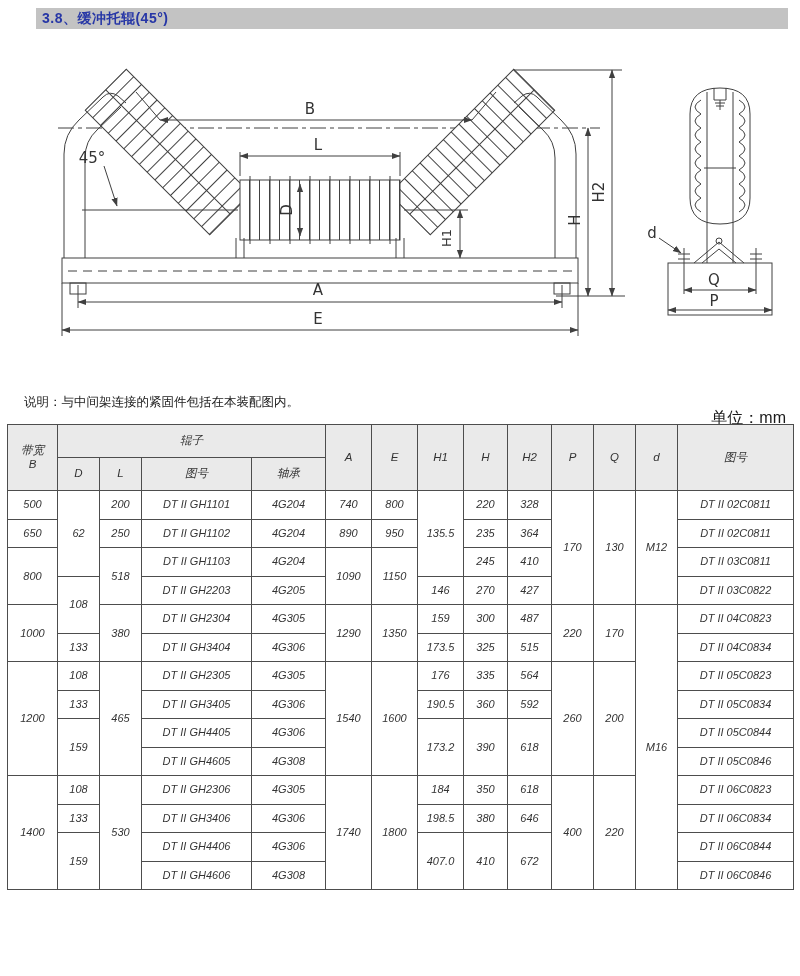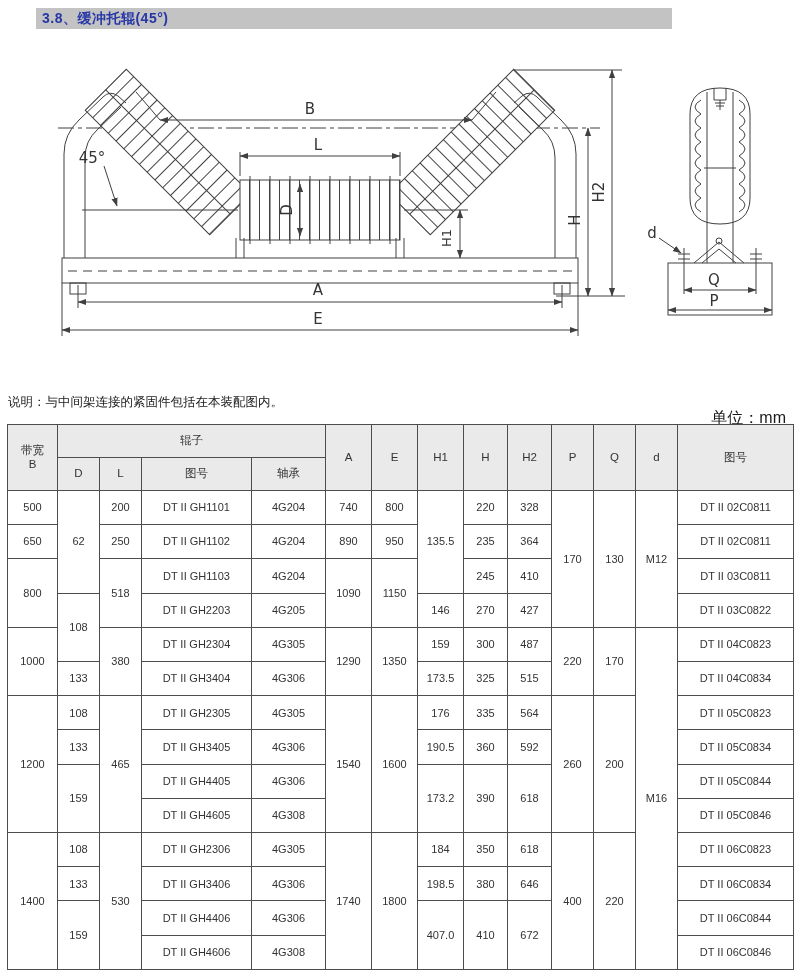--- a/index.html
+++ b/index.html
@@ -1,27 +1,27 @@
 <!DOCTYPE html>
 <html><head>
 <meta charset="utf-8">
 <style>
   html,body{margin:0;padding:0;background:#ffffff;}
   body{position:relative;width:800px;height:976px;overflow:hidden;
        font-family:"Liberation Sans","DejaVu Sans",sans-serif;}
-  .titlebar{position:absolute;left:36px;top:8px;width:636px;height:21px;
+  .titlebar{position:absolute;left:36px;top:8px;width:752px;height:21px;
             background:#c3c3c3;display:flex;align-items:center;}
   .titlebar .ttl{color:#2636a6;font-weight:bold;font-size:14px;
                  padding-left:6px;letter-spacing:0.5px;}
   svg.drawing{position:absolute;left:0;top:42px;}
-  .note{position:absolute;left:8px;top:394px;font-size:12.5px;color:#1a1a1a;}
+  .note{position:absolute;left:24px;top:394px;font-size:12.5px;color:#1a1a1a;}
   .unit{position:absolute;right:14px;top:408px;font-size:16px;color:#1a1a1a;}
-  table.spec{position:absolute;left:7px;top:424px;width:786px;height:546px;
+  table.spec{position:absolute;left:7px;top:424px;width:786px;height:466px;
              border-collapse:collapse;table-layout:fixed;font-size:11px;color:#333;
-             border:1.5px solid #3a3a3a;}
+             border:1.5px solid #3a3a3a;font-style:italic;}
   table.spec th,table.spec td{border:1px solid #4d4d4d;text-align:center;
              vertical-align:middle;padding:0;font-weight:normal;line-height:1.15;
              overflow:hidden;white-space:nowrap;}
   table.spec thead th{background:#eaeaea;font-size:11.5px;height:32px;}
   table.spec tbody td{background:#ffffff;}
   .svgtxt{fill:#333;font-family:"DejaVu Sans","Liberation Sans",sans-serif;font-size:15px;}
   .svgtxt-sm{fill:#333;font-family:"DejaVu Sans","Liberation Sans",sans-serif;font-size:13px;}
 </style>
 </head>
 <body>

